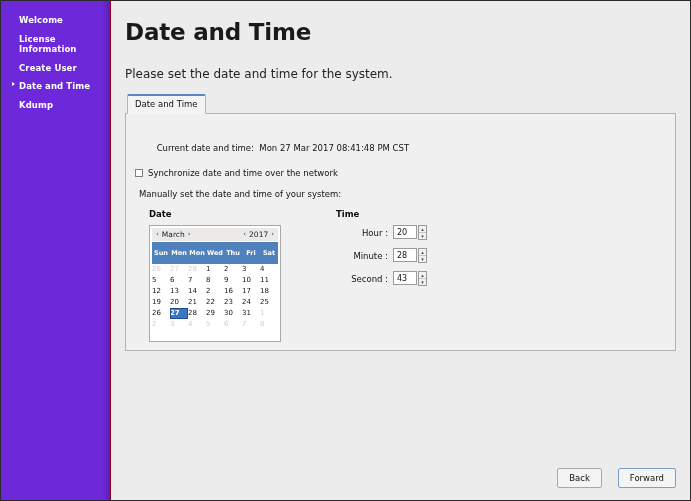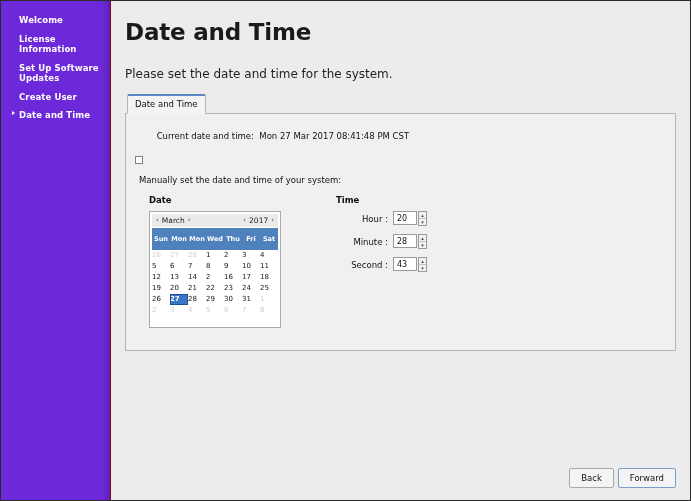--- a/index.html
+++ b/index.html
@@ -101,21 +101,21 @@
     margin-left: 2px;
     line-height: 11px;
   }
 
   #panel {
     border: 1px solid #b4b4b4;
     background: #f0f0f0;
     margin-top: -1px;
     height: 238px;
     box-sizing: border-box;
-    padding: 7px 9px 0 9px;
+    padding: 19px 9px 0 9px;
     position: relative;
     z-index: 1;
   }
 
   .row-current {
     font-size: 8.5px;
     color: #111;
     white-space: pre;
     margin-bottom: 5px;
   }
@@ -260,21 +260,21 @@
     color: #444;
   }
   .spin-btns span:first-child { border-bottom: 1px solid #c4c4c4; }
 
   
   #footer {
     position: absolute;
     right: 14px;
     bottom: 12px;
     display: flex;
-    gap: 4px;
+    gap: 16px;
   }
   .btn {
     font-size: 8.5px;
     color: #111;
     background: #f4f4f4;
     border: 1px solid #a8a8a8;
     border-radius: 2px;
     padding: 4px 11px;
     line-height: 10px;
   }
@@ -286,28 +286,28 @@
 <div id="window">
 
   <div id="sidebar">
     <div class="side-item">
       <span>Welcome</span>
     </div>
     <div class="side-item">
       <span>License<br>Information</span>
     </div>
     <div class="side-item">
-      <span>Set Up Software<br>Updates</span>
-    </div>
-    <div class="side-item">
       <span>Create User</span>
     </div>
     <div class="side-item">
       <span class="bullet"></span>
       <span>Date and Time</span>
+    </div>
+    <div class="side-item">
+      <span>Kdump</span>
     </div>
     <div class="shade"></div>
   </div>
 
   <div id="content">
 
     <div id="page-title">Date and Time</div>
     <div id="page-subtitle">Please set the date and time for the system.</div>
 
     <div id="tabstrip">
@@ -317,20 +317,21 @@
     </div>
 
     <div id="panel">
 
       <div class="row-current">
         <span>Current date and time:</span><span>  </span><span>Mon 27 Mar 2017 08:41:48 PM CST</span>
       </div>
 
       <div class="row-sync">
         <span class="chk"></span>
+        <span>Synchronize date and time over the network</span>
       </div>
 
       <div class="row-manual">Manually set the date and time of your system:</div>
 
       <div class="cols">
 
         <div class="col-date">
           <div class="col-head">Date</div>
 
           <div id="calendar">

